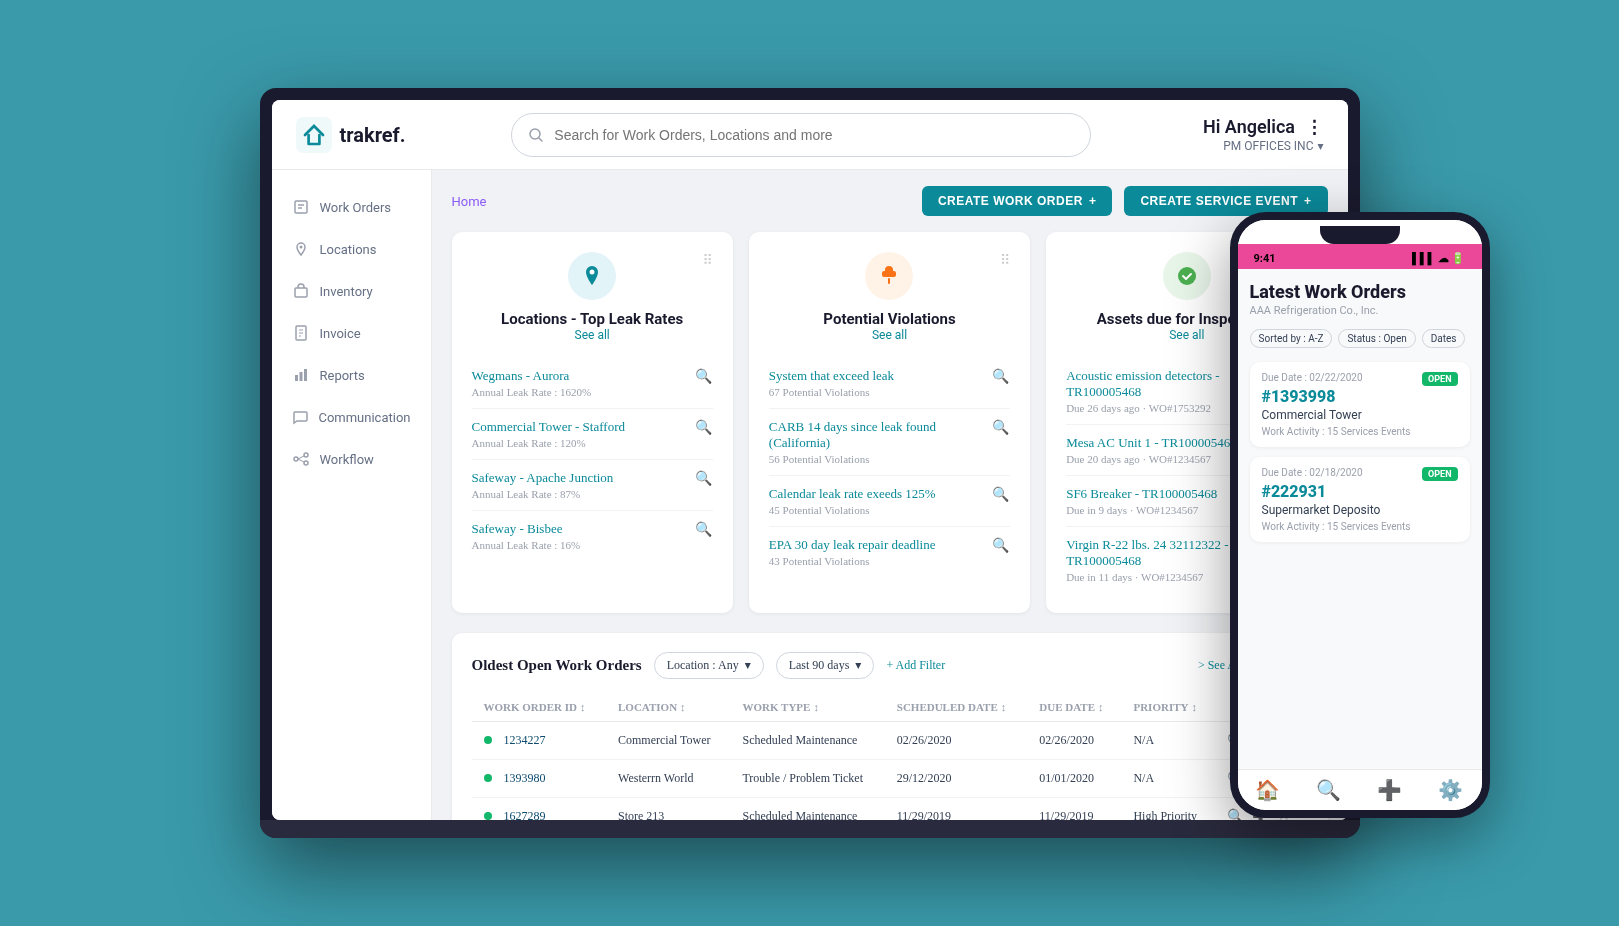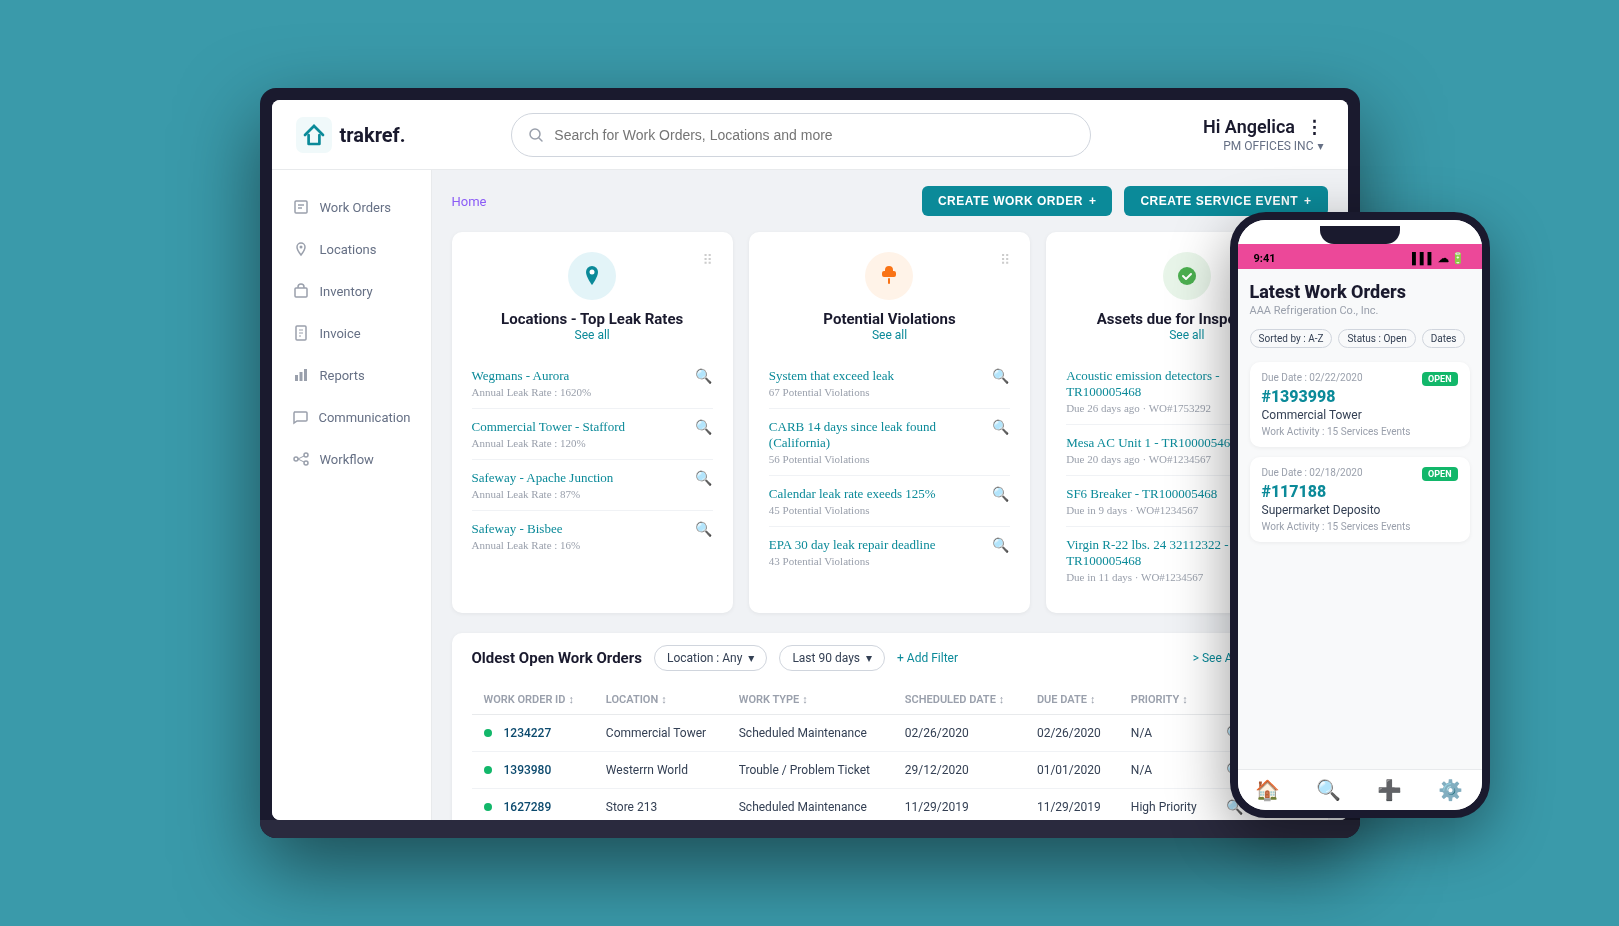--- a/index.html
+++ b/index.html
@@ -262,22 +262,23 @@
     .item-search {
       color: #ccc;
       cursor: pointer;
       font-size: 14px;
     }
 
     
     .table-section {
       background: #fff;
       border-radius: 10px;
-      padding: 12px 20px;
+      padding: 19px 20px;
       box-shadow: 0 1px 4px rgba(0,0,0,0.06);
+      font-family: Liberation Serif, serif;
     }
     .table-toolbar {
       display: flex;
       align-items: center;
       gap: 12px;
       margin-bottom: 14px;
     }
     .table-title {
       font-size: 15px;
       font-weight: 700;
@@ -832,21 +833,21 @@
           <span class="open-badge">OPEN</span>
         </div>
         <div class="phone-wo-location">Commercial Tower</div>
         <div class="phone-wo-activity">Work Activity : 15 Services Events</div>
       </div>
 
       <div class="phone-work-order">
         <div class="phone-wo-header">
           <div>
             <div class="phone-wo-date">Due Date : 02/18/2020</div>
-            <div class="phone-wo-id">#117188</div>
+            <div class="phone-wo-id">#222931</div>
           </div>
           <span class="open-badge">OPEN</span>
         </div>
         <div class="phone-wo-location">Supermarket Deposito</div>
         <div class="phone-wo-activity">Work Activity : 15 Services Events</div>
       </div>
     </div>
 
     <div class="phone-bottom-nav">
       <span class="phone-nav-icon">🏠</span>

